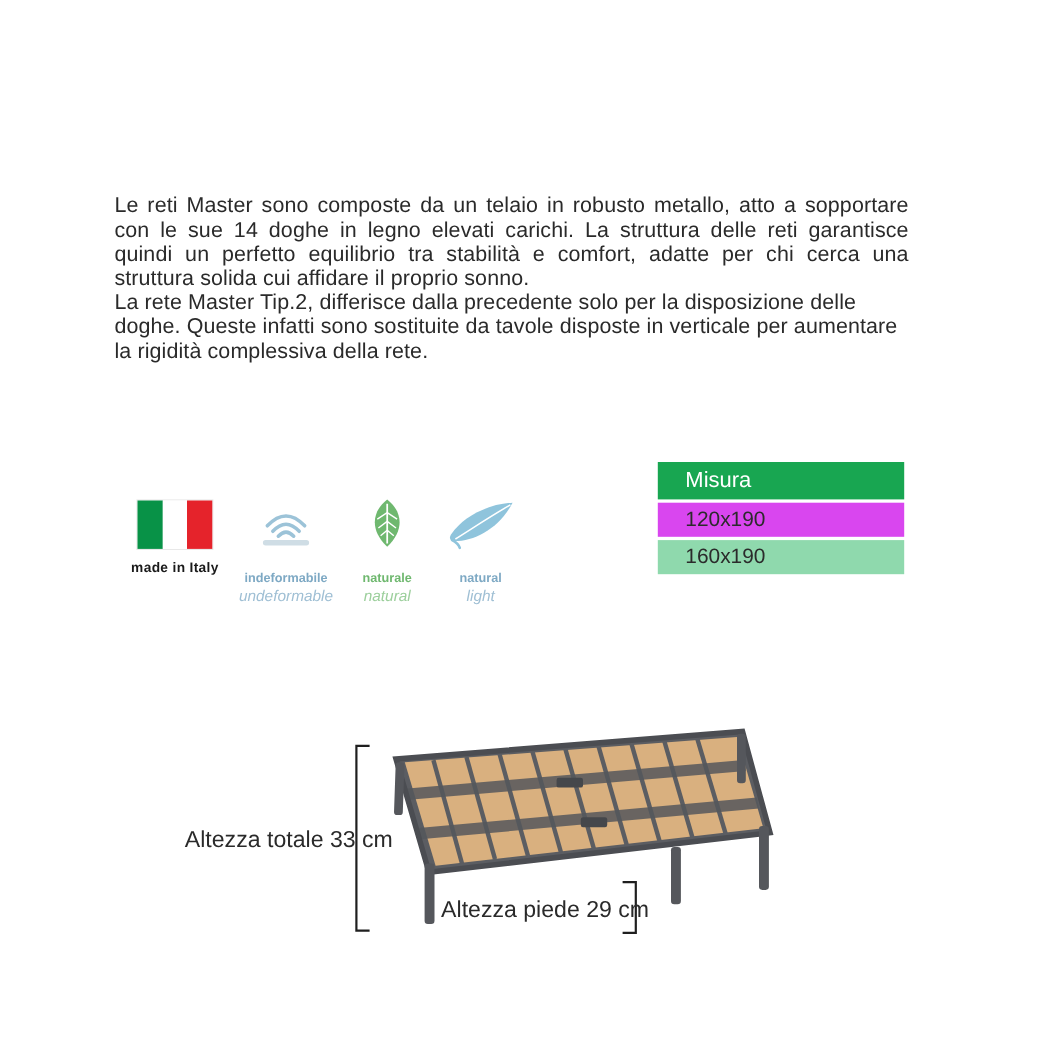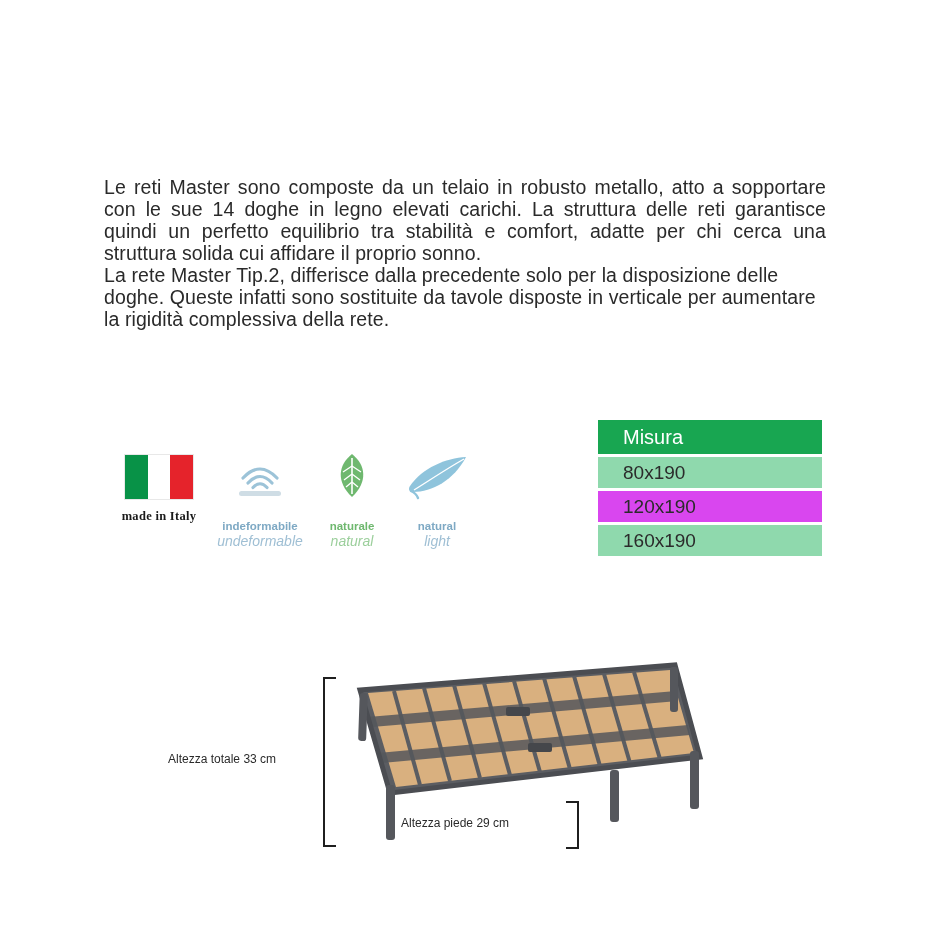--- a/index.html
+++ b/index.html
@@ -72,21 +72,21 @@
     height: 46px;
     margin: 0 auto;
     display: flex;
     border: 1px solid #e8e8e8;
   }
   .flag span { flex: 1 1 33.33%; }
   .flag .green { background: #089247; }
   .flag .white { background: #ffffff; }
   .flag .red   { background: #e5232b; }
   .madein {
-    font-family: Liberation Serif, serif;
+    font-family: Liberation Sans, sans-serif;
     font-size: 12.5px;
     font-weight: bold;
     color: #1a1a1a;
     margin-top: 9px;
     letter-spacing: 0.3px;
   }
 
   .icon-wrap { height: 48px; display: flex; align-items: flex-end; justify-content: center; }
 
   
@@ -119,21 +119,21 @@
   .product {
     position: absolute;
     left: 320px;
     top: 645px;
     width: 420px;
     height: 230px;
   }
 
   .dim-label {
     position: absolute;
-    font-size: 12px;
+    font-size: 21px;
     color: #2a2a2a;
   }
   .lbl-total { left: 168px; top: 752px; }
   .lbl-foot  { left: 401px; top: 816px; }
 
   svg { display: block; }
 </style>
 </head>
 <body>
 
@@ -191,21 +191,20 @@
         </svg>
       </div>
       <div class="cap1">natural</div>
       <div class="cap2">light</div>
     </div>
 
   </div>
 
   <div class="misura">
     <div class="row head">Misura</div>
-    <div class="row r0">80x190</div>
     <div class="row r1">120x190</div>
     <div class="row r2">160x190</div>
   </div>
 
   <div class="product">
     <svg width="420" height="230" viewBox="0 0 420 230">
 
       <g>
         <polygon points="40,45 355,20 380,112 70,148" fill="#5b5d62"></polygon>
         <polygon points="48,48 350,25 374,108 76,142" fill="#d9b07f"></polygon>

